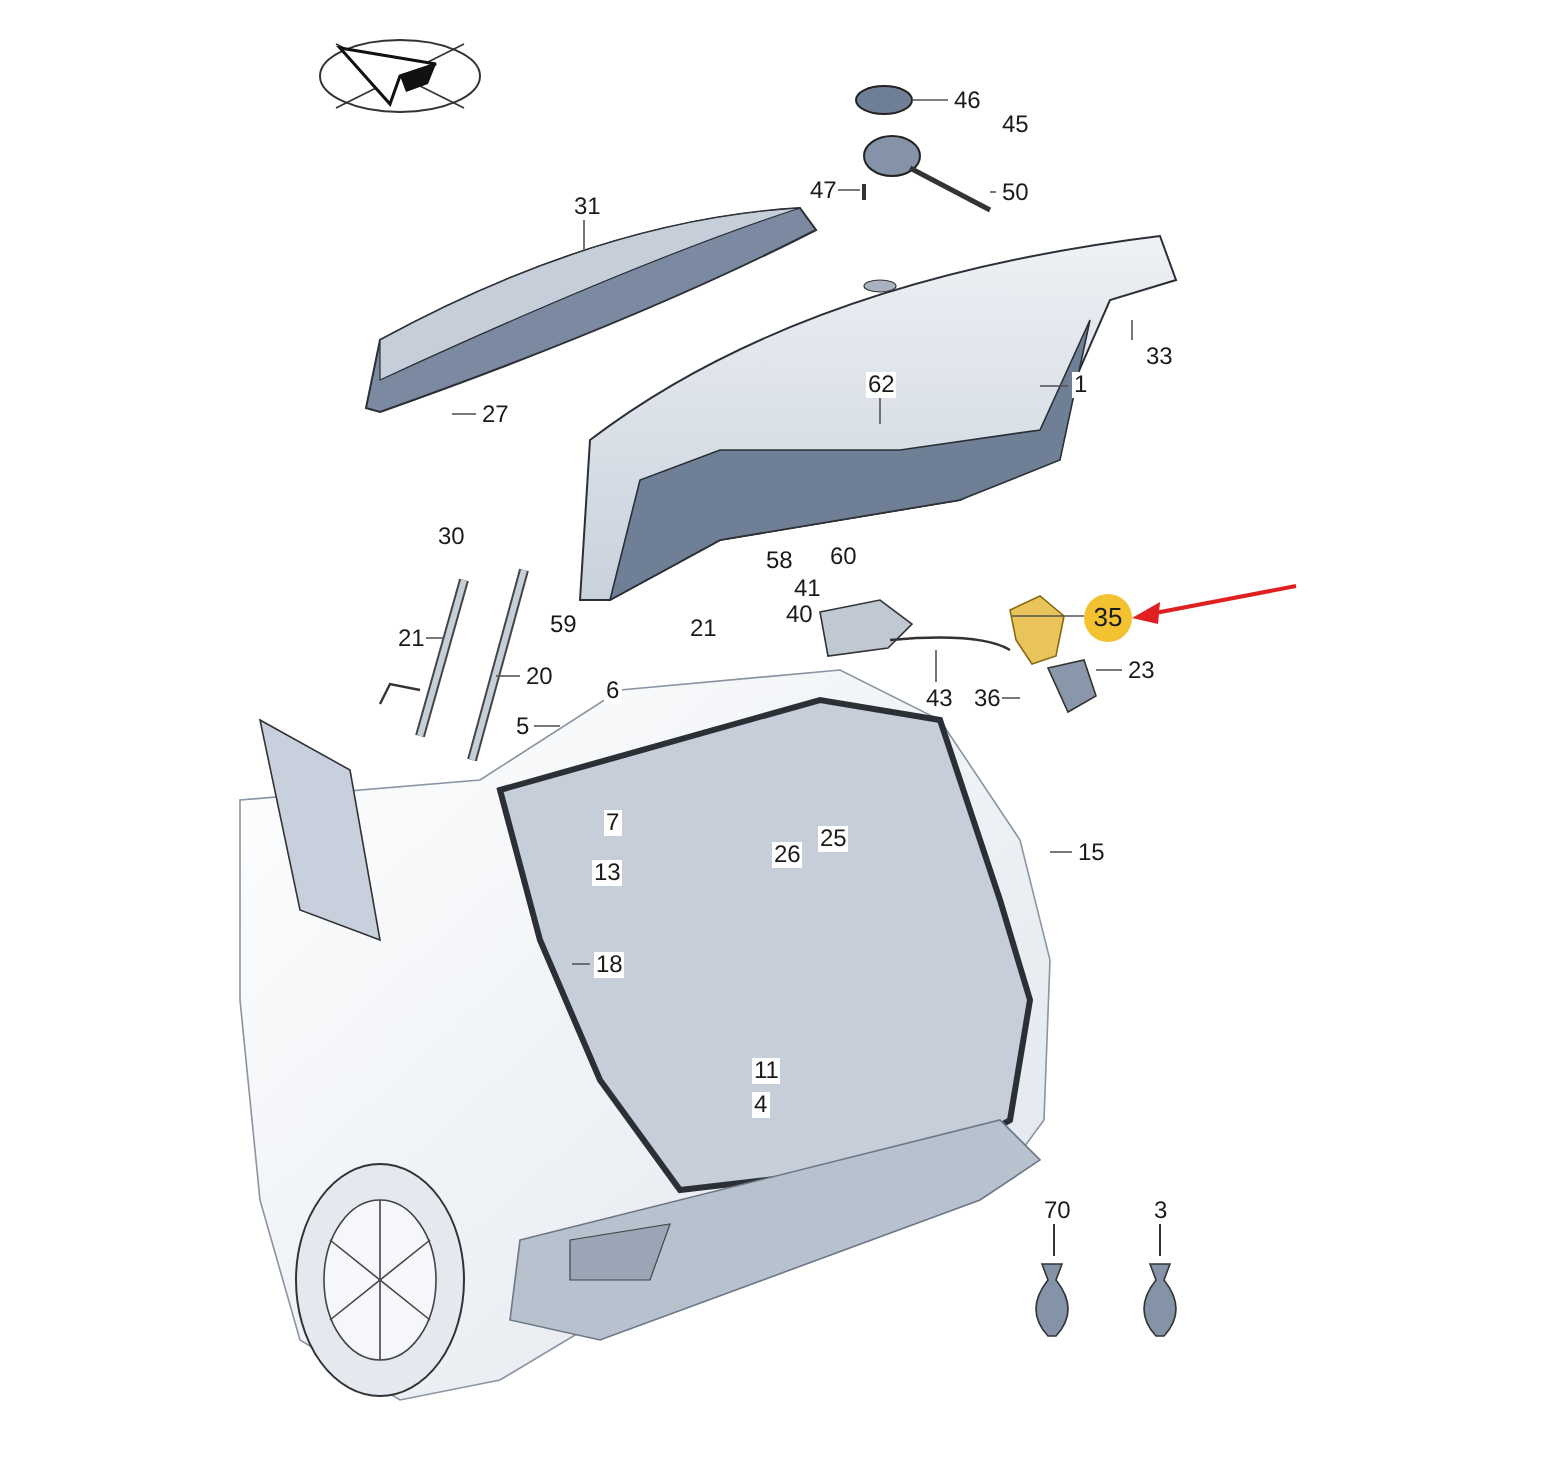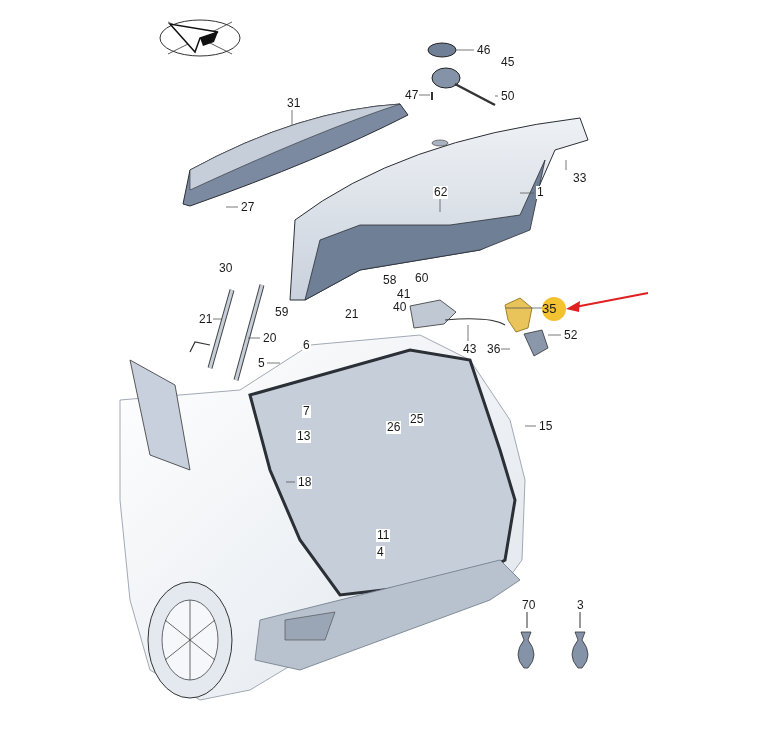--- a/index.html
+++ b/index.html
@@ -3,21 +3,21 @@
 <meta charset="utf-8">
 <style>
   html, body { margin:0; padding:0; background:#ffffff; }
   body { width:784px; height:734px; position:relative; overflow:hidden;
          font-family:"Liberation Sans", sans-serif; }
   #diagram { position:absolute; left:0; top:0; width:784px; height:734px; }
   .lbl { position:absolute; font-size:12px; color:#1a1a1a; background:#ffffff;
          padding:0 1px; line-height:13px; white-space:nowrap; }
   .lbl-hl { position:absolute; width:24px; height:24px; border-radius:50%;
             background:#f2c230; color:#1a1a1a; font-size:13px; line-height:24px;
-            }
+            text-align:center; }
 </style>
 </head>
 <body>
 
 <div id="diagram">
   <svg width="784" height="734" viewBox="0 0 784 734" xmlns="http://www.w3.org/2000/svg">
     <defs>
       <linearGradient id="bodyG" x1="0" y1="0" x2="1" y2="1">
         <stop offset="0" stop-color="#ffffff"></stop>
         <stop offset="1" stop-color="#dfe5ec"></stop>
@@ -142,21 +142,21 @@
   <span class="lbl" style="left:433px;top:186px">62</span>
   <span class="lbl" style="left:218px;top:262px">30</span>
   <span class="lbl" style="left:414px;top:272px">60</span>
   <span class="lbl" style="left:382px;top:274px">58</span>
   <span class="lbl" style="left:396px;top:288px">41</span>
   <span class="lbl" style="left:392px;top:301px">40</span>
   <span class="lbl" style="left:274px;top:306px">59</span>
   <span class="lbl" style="left:344px;top:308px">21</span>
   <span class="lbl" style="left:198px;top:313px">21</span>
   <span class="lbl" style="left:262px;top:332px">20</span>
-  <span class="lbl" style="left:563px;top:329px">52</span>
+  <span class="lbl" style="left:563px;top:329px">23</span>
   <span class="lbl" style="left:462px;top:343px">43</span>
   <span class="lbl" style="left:486px;top:343px">36</span>
   <span class="lbl" style="left:302px;top:339px">6</span>
   <span class="lbl" style="left:257px;top:357px">5</span>
   <span class="lbl" style="left:302px;top:405px">7</span>
   <span class="lbl" style="left:409px;top:413px">25</span>
   <span class="lbl" style="left:386px;top:421px">26</span>
   <span class="lbl" style="left:538px;top:420px">15</span>
   <span class="lbl" style="left:296px;top:430px">13</span>
   <span class="lbl" style="left:297px;top:476px">18</span>

